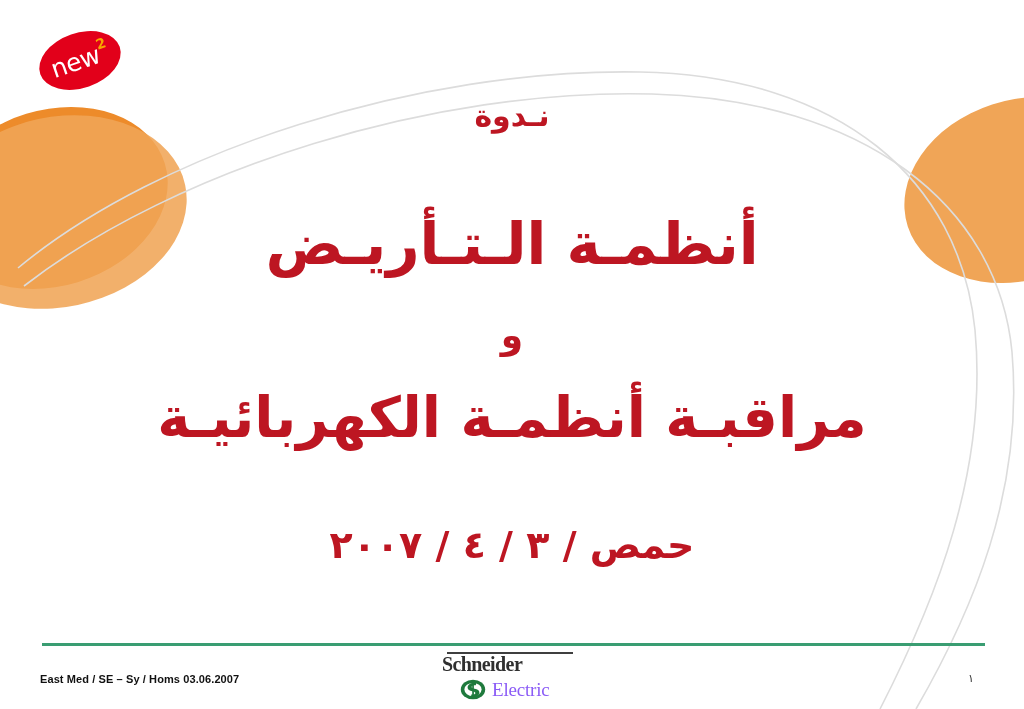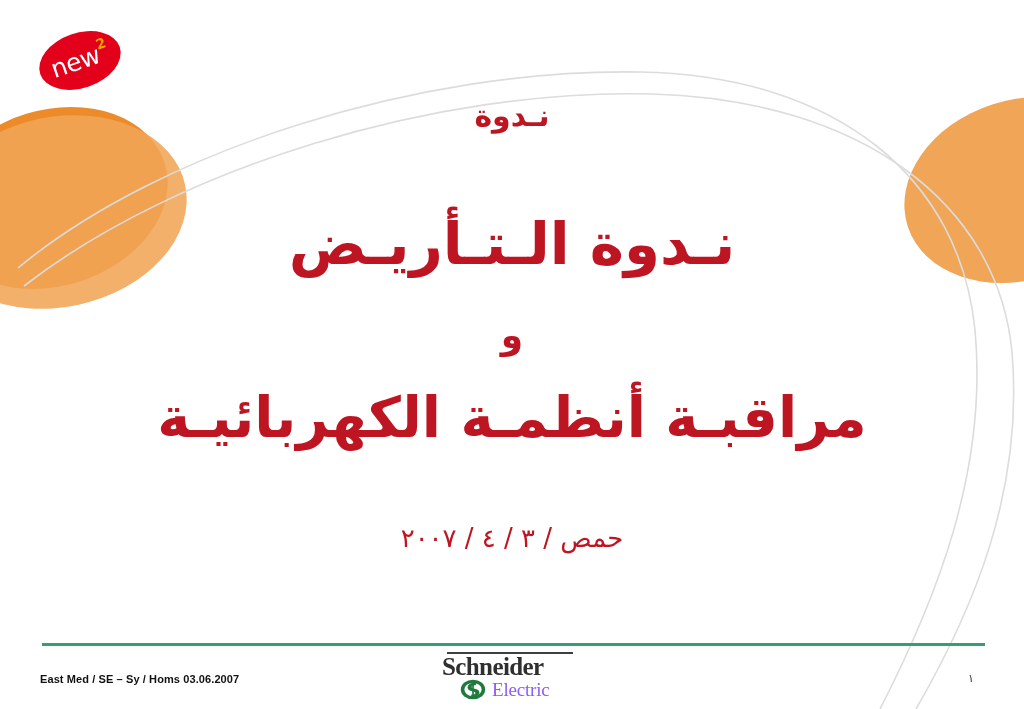--- a/index.html
+++ b/index.html
@@ -113,22 +113,22 @@
     position: absolute;
     top: 385px;
     width: 100%;
     font-size: 56px;
     letter-spacing: 0px;
   }
   #venue-date {
     position: absolute;
     top: 523px;
     width: 100%;
-    font-size: 26px;
-    font-weight: 400;
+    font-size: 38px;
+    font-weight: 700;
     letter-spacing: 1px;
   }
 
   
   #footer-rule {
     position: absolute;
     left: 42px;
     top: 643px;
     width: 943px;
     height: 3px;
@@ -170,21 +170,21 @@
     top: 0px;
     width: 126px;
     height: 2px;
     background: #3f3f3f;
   }
   #se-logo .se-schneider {
     position: absolute;
     left: 12px;
     top: 2px;
     font-family: "Liberation Serif", serif;
-    font-size: 25px;
+    font-size: 20px;
     font-weight: 700;
     color: #2f2f2f;
     letter-spacing: -0.6px;
     line-height: 1.05;
   }
   #se-logo .se-electric {
     position: absolute;
     left: 62px;
     top: 28px;
     font-family: "Liberation Serif", serif;
@@ -222,21 +222,21 @@
   <div id="new2-logo">
     <div class="ellipse"></div>
     <div class="wordmark">
       <span class="word">new</span>
       <span class="sup">2</span>
     </div>
   </div>
 
   <div id="title-block">
     <div class="ttl" id="kicker">نـدوة</div>
-    <div class="ttl" id="headline-1">نـدوة الـتـأريـض</div>
+    <div class="ttl" id="headline-1">أنظمـة الـتـأريـض</div>
     <div class="ttl" id="conjunction">و</div>
     <div class="ttl" id="headline-2">مراقبـة أنظمـة الكهربائيـة</div>
     <div class="ttl" id="venue-date">حمص / ٣ / ٤ / ٢٠٠٧</div>
   </div>
 
   <div id="footer-rule"></div>
   <div id="footer-note">East Med / SE – Sy / Homs 03.06.2007</div>
   <div id="page-number">١</div>
 
   <div id="se-logo">

